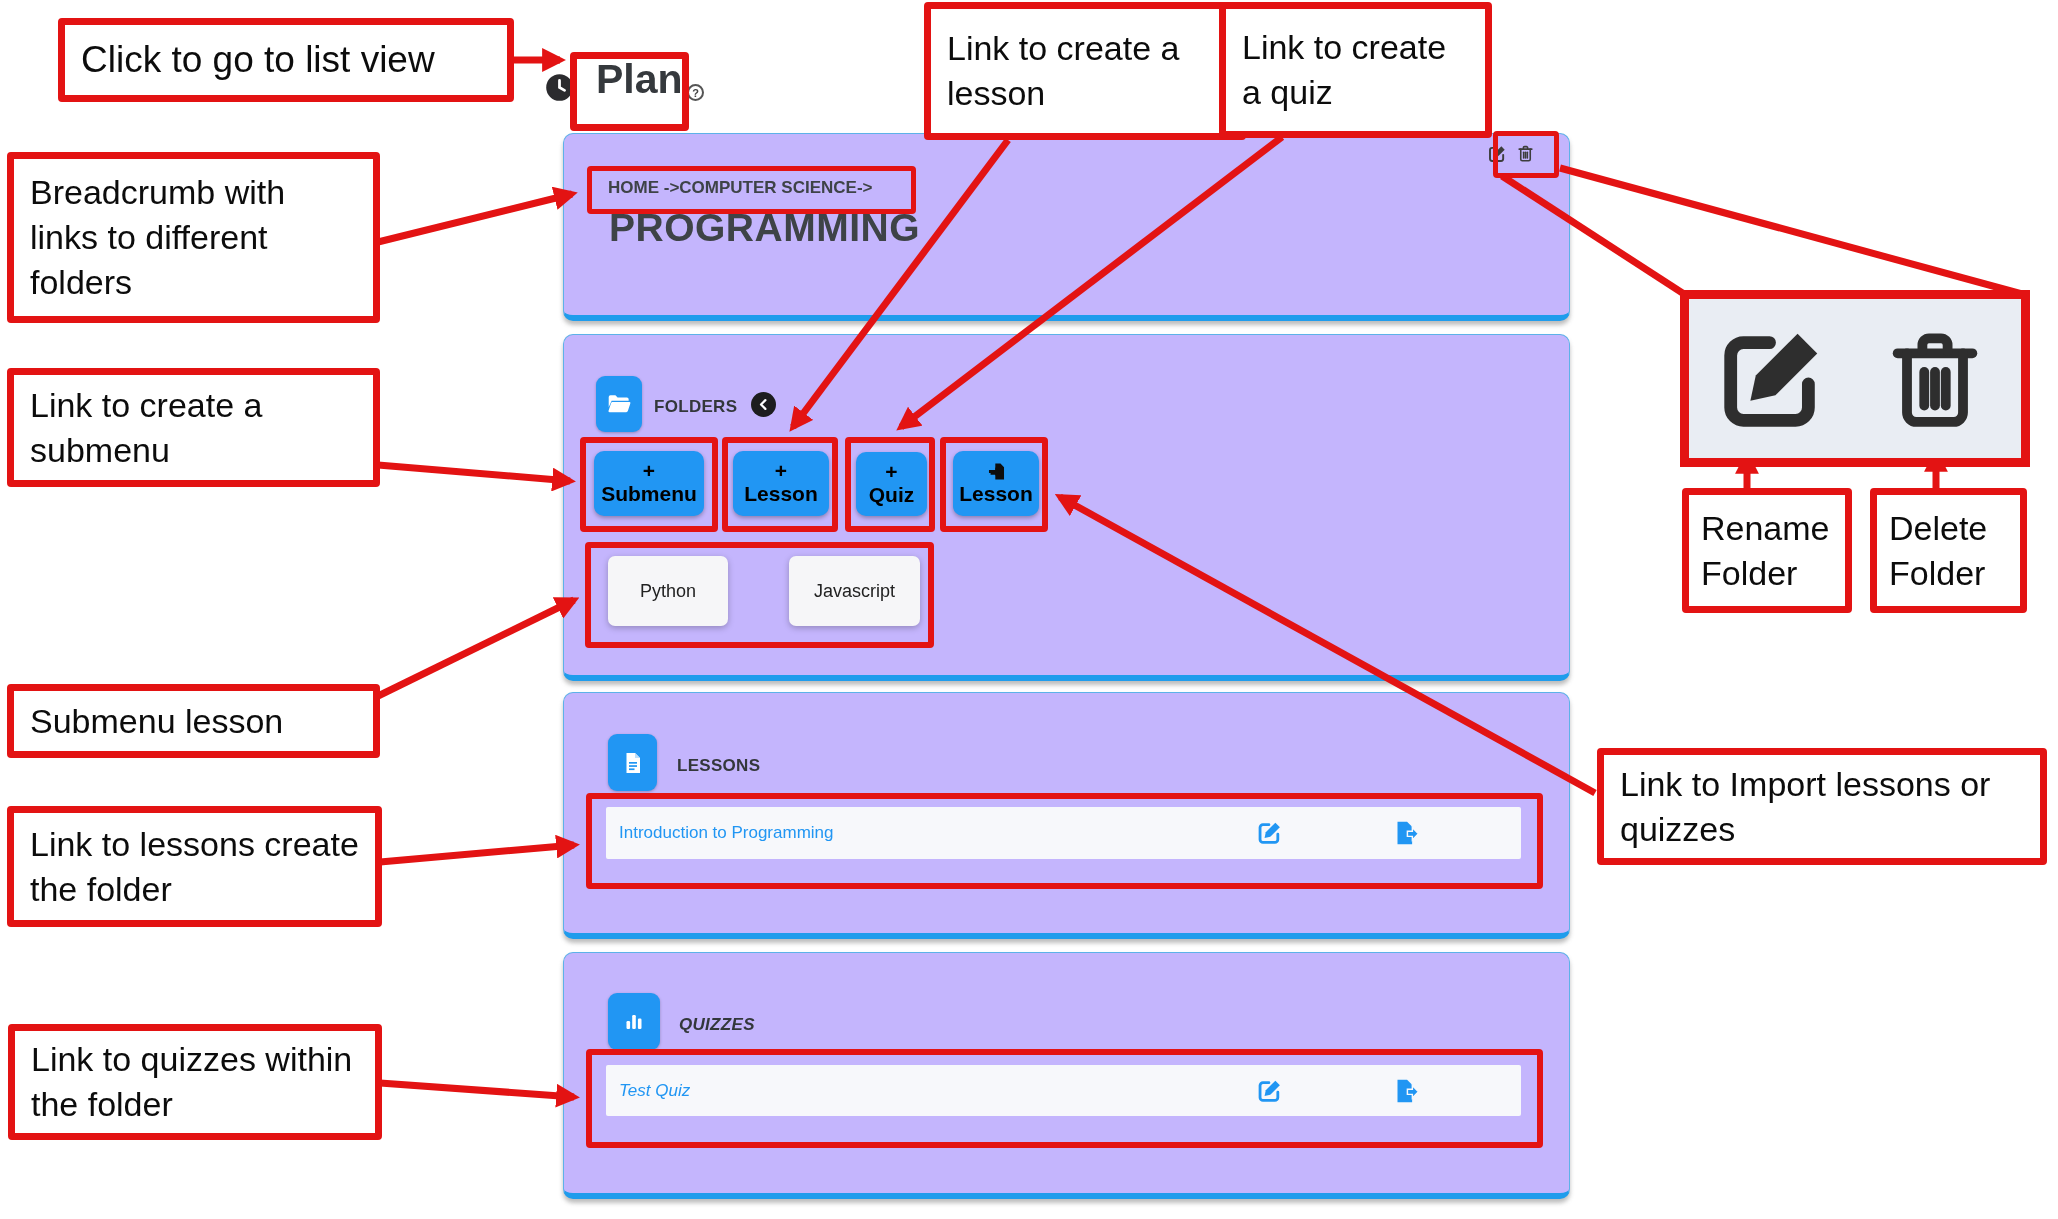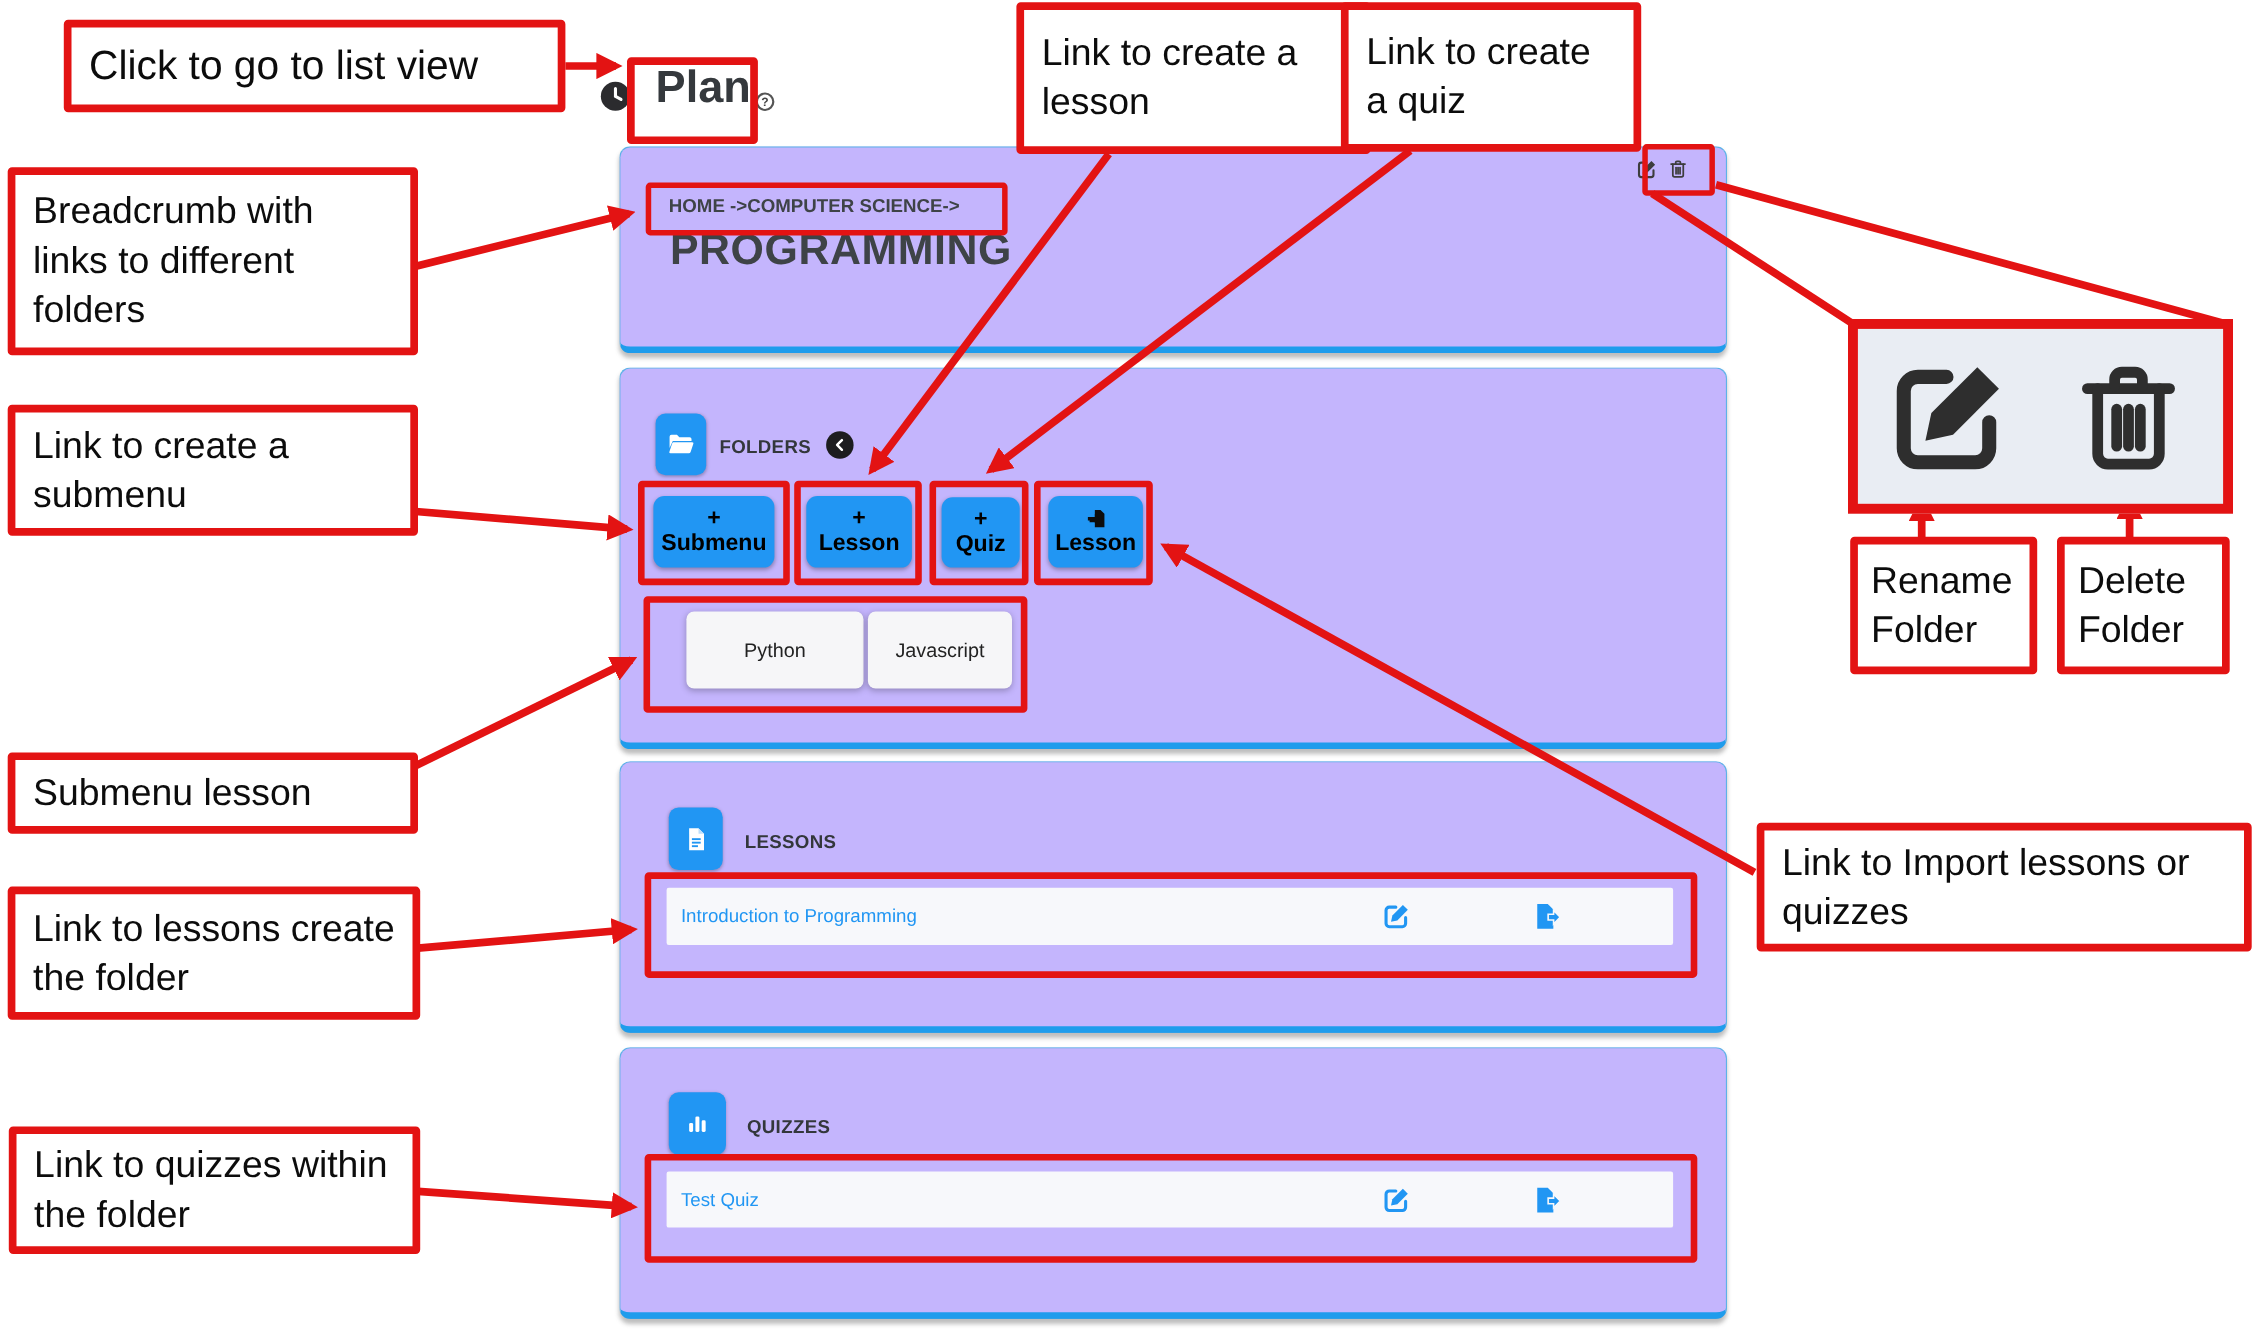--- a/index.html
+++ b/index.html
@@ -11,21 +11,21 @@
   .help-badge{position:absolute;left:687px;top:84px;width:17px;height:17px;border:2px solid #555;
               border-radius:50%;font-size:11px;font-weight:bold;color:#444;display:flex;
               align-items:center;justify-content:center;z-index:2;}
 
   
   .card{position:absolute;left:563px;width:1007px;background:#c4b5fd;border:1px solid #5db2e8;
         border-bottom:6px solid #1f9cec;border-radius:10px;box-shadow:0 4px 4px rgba(110,110,110,.45);z-index:1;}
   #card-header{top:133px;height:188px;}
   #card-folders{top:334px;height:347px;}
   #card-lessons{top:692px;height:247px;}
-  #card-quizzes{top:952px;height:247px;}
+  #card-quizzes{top:952px;height:247px;font-style:italic;}
 
   .breadcrumb{position:absolute;left:44px;top:44px;font-size:17px;font-weight:bold;color:#3e4347;cursor:pointer;}
   .folder-title{position:absolute;left:45px;top:72px;font-size:39px;font-weight:bold;color:#3e4347;letter-spacing:.5px;}
   .card-actions{position:absolute;right:33px;top:10px;display:flex;gap:9px;color:#3d3d3d;}
   .card-actions .act{width:20px;height:20px;cursor:pointer;}
 
   .tile{position:absolute;background:#2196f3;border-radius:9px;display:flex;align-items:center;
         justify-content:center;color:#fff;box-shadow:0 1px 3px rgba(0,0,0,.25);}
   .section-label{position:absolute;font-size:17px;font-weight:bold;color:#33373b;letter-spacing:.3px;}
   .back-btn{position:absolute;width:25px;height:25px;background:#1d1d1f;border-radius:50%;display:flex;
@@ -146,21 +146,21 @@
     <div class="btn-blue" style="left:389px;top:116px;width:86px;height:65px;">
       <span style="height:19px;">
         <svg viewBox="0 0 24 24" width="19" height="19">
             <path fill="#0d0d0d" d="M10.5 2 h6.5 l4.5 4.5 V22 h-11 v-6 h-6 v-4 h6 z"></path>
             <path fill="#0d0d0d" d="M2.5 11 h8 V7.6 L15.8 13 l-5.3 5.4 V15 h-8 z" transform="translate(0,-1)"></path>
           </svg>
       </span>
       <span class="lbl">Lesson</span>
     </div>
 
-    <div class="chip" style="left:60px;top:221px;width:161px;height:70px;">
+    <div class="chip" style="left:44px;top:221px;width:120px;height:70px;">
       <span>Python</span>
     </div>
     <div class="chip" style="left:225px;top:221px;width:131px;height:70px;">
       <span>Javascript</span>
     </div>
   </div>
 
   <div class="card" id="card-lessons">
     <div class="tile" style="left:44px;top:41px;width:49px;height:57px;">
       <svg viewBox="0 0 24 24" width="24" height="24">

